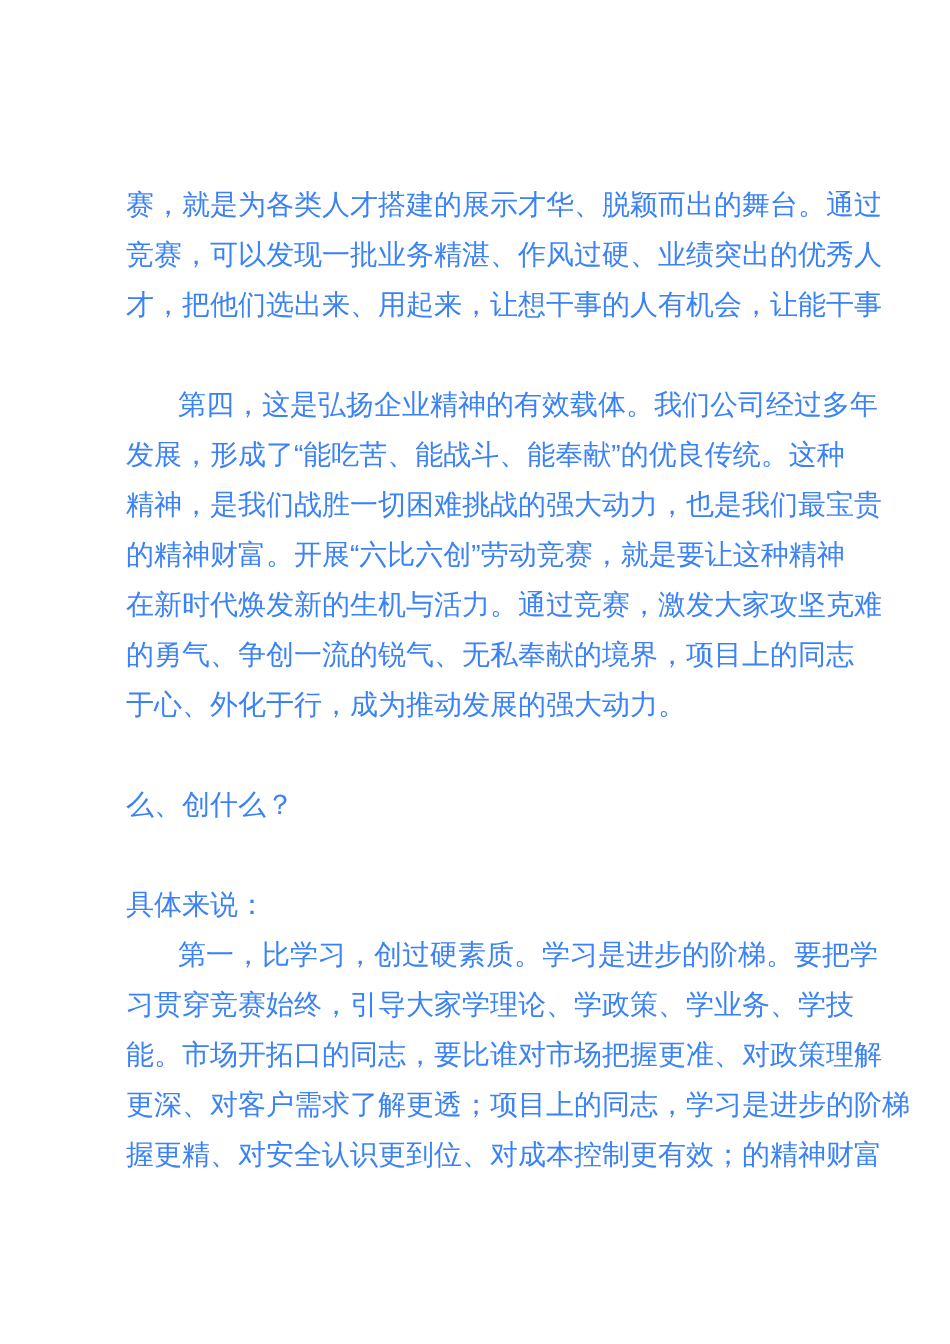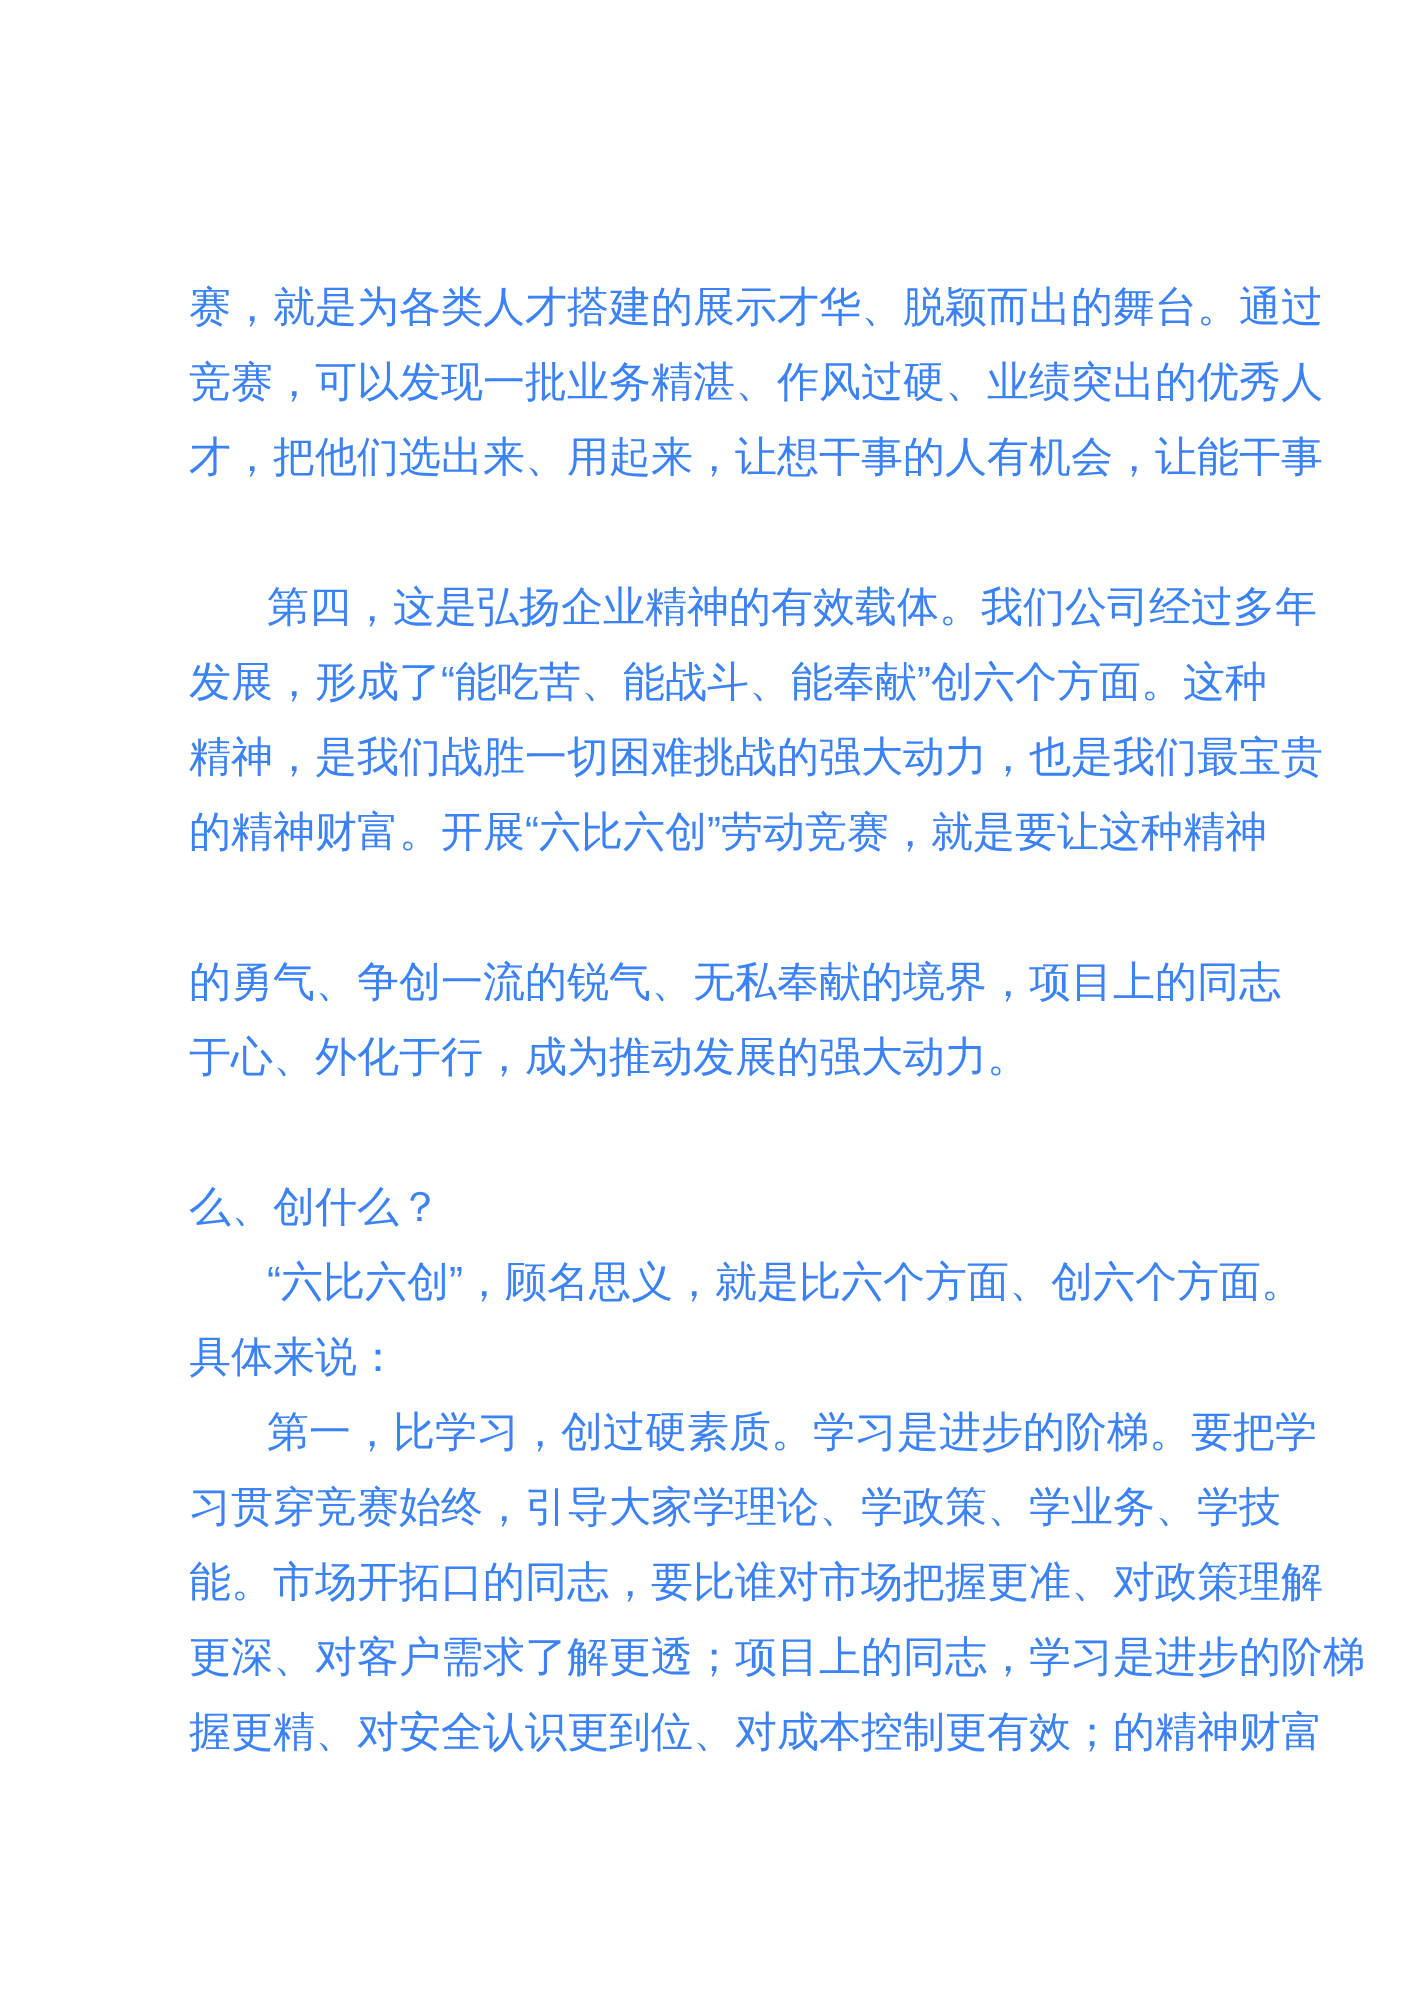--- a/index.html
+++ b/index.html
@@ -45,29 +45,29 @@
   </style>
 </head>
 <body>
 
 <div class="page">
   <div class="line" style="top:185px">赛，就是为各类人才搭建的展示才华、脱颖而出的舞台。通过</div>
   <div class="line" style="top:235px">竞赛，可以发现一批业务精湛、作风过硬、业绩突出的优秀人</div>
   <div class="line" style="top:285px">才，把他们选出来、用起来，让想干事的人有机会，让能干事</div>
 
   <div class="line indent" style="top:385px">第四，这是弘扬企业精神的有效载体。我们公司经过多年</div>
-  <div class="line" style="top:435px">发展，形成了“能吃苦、能战斗、能奉献”创六个方面。这种</div>
+  <div class="line" style="top:435px">发展，形成了“能吃苦、能战斗、能奉献”的优良传统。这种</div>
   <div class="line" style="top:485px">精神，是我们战胜一切困难挑战的强大动力，也是我们最宝贵</div>
   <div class="line" style="top:535px">的精神财富。开展“六比六创”劳动竞赛，就是要让这种精神</div>
+  <div class="line" style="top:585px">在新时代焕发新的生机与活力。通过竞赛，激发大家攻坚克难</div>
   <div class="line" style="top:635px">的勇气、争创一流的锐气、无私奉献的境界，项目上的同志</div>
   <div class="line last" style="top:685px">于心、外化于行，成为推动发展的强大动力。</div>
 
   <div class="line last" style="top:785px">么、创什么？</div>
 
-  <div class="line indent" style="top:835px">“六比六创”，顾名思义，就是比六个方面、创六个方面。</div>
   <div class="line last" style="top:885px">具体来说：</div>
 
   <div class="line indent" style="top:935px">第一，比学习，创过硬素质。学习是进步的阶梯。要把学</div>
   <div class="line" style="top:985px">习贯穿竞赛始终，引导大家学理论、学政策、学业务、学技</div>
   <div class="line" style="top:1035px">能。市场开拓口的同志，要比谁对市场把握更准、对政策理解</div>
   <div class="line" style="top:1085px">更深、对客户需求了解更透；项目上的同志，学习是进步的阶梯</div>
   <div class="line" style="top:1135px">握更精、对安全认识更到位、对成本控制更有效；的精神财富</div>
 </div>
 
 </body></html>

